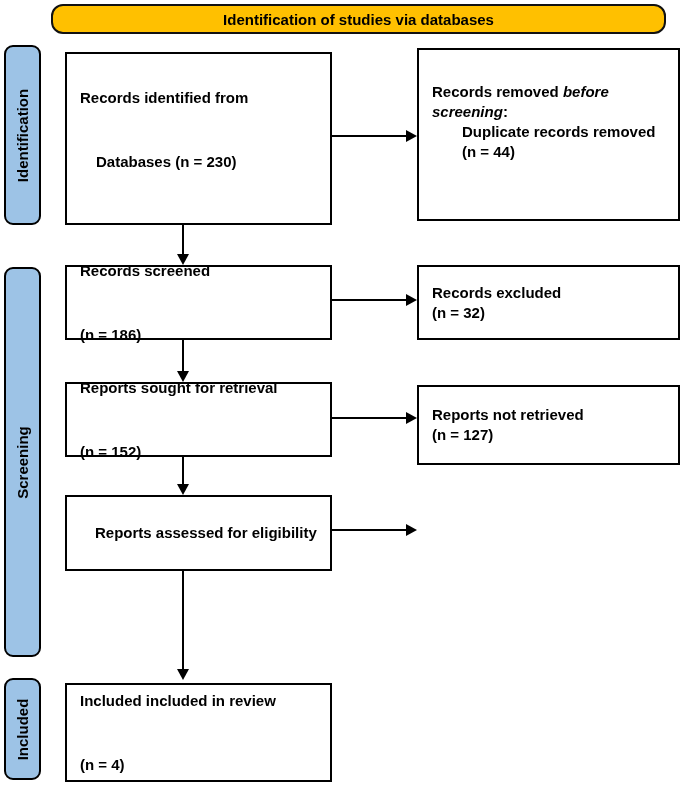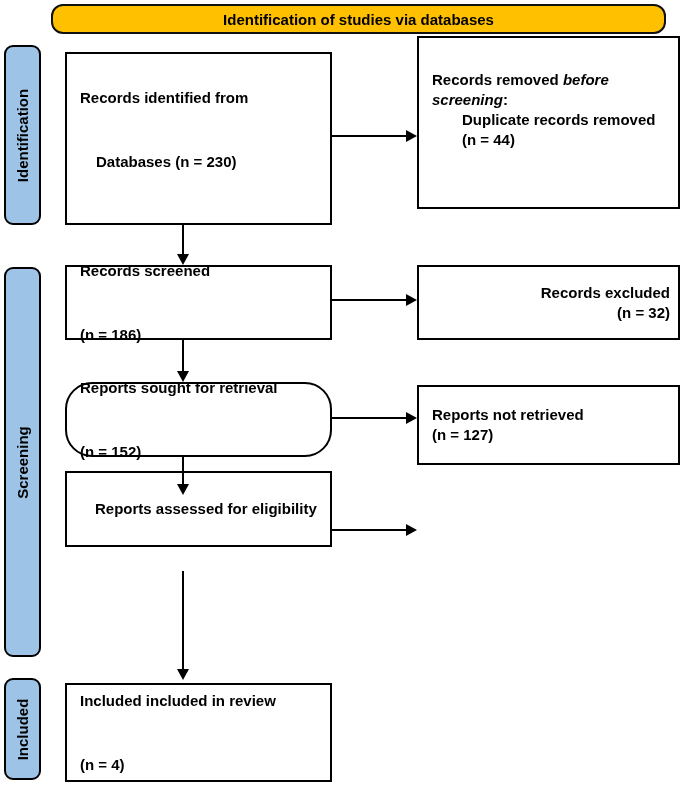--- a/index.html
+++ b/index.html
@@ -45,26 +45,26 @@
     border: 2px solid #000000;
     box-sizing: border-box;
     font-size: 15px;
     line-height: 20px;
     display: flex; flex-direction: column; justify-content: center;
     padding: 6px 8px 6px 13px;
   }
   .col-left  { left: 65px;  width: 267px; gap: 44px; }
   .col-right { left: 417px; width: 263px; }
   .box-identified       { top: 52px;  height: 173px; padding-bottom: 24px; }
-  .box-removed          { top: 36px;  height: 173px; padding-bottom: 32px; }
+  .box-removed          { top: 48px;  height: 173px; padding-bottom: 32px; }
   .box-screened         { top: 265px; height: 75px; }
-  .box-excluded         { top: 265px; height: 75px; text-align: right; }
-  .box-sought           { top: 382px; height: 75px; border-radius: 27px; }
+  .box-excluded         { top: 265px; height: 75px; }
+  .box-sought           { top: 382px; height: 75px; }
   .box-not-retrieved    { top: 385px; height: 80px; }
-  .box-assessed         { top: 471px; height: 76px; padding-left: 28px; }
+  .box-assessed         { top: 495px; height: 76px; padding-left: 28px; }
   .box-reports-excluded { top: 496px; height: 160px; align-items: center; text-align: center; padding-bottom: 36px; }
   .box-included-review  { top: 683px; height: 99px; }
   .indent1 { padding-left: 16px; }
   .indent2 { padding-left: 30px; }
   .varrow { position: absolute; width: 2px; background: #000000; }
   .varrow::after {
     content: ""; position: absolute; left: -5px; bottom: -10px;
     width: 0; height: 0;
     border-left: 6px solid transparent; border-right: 6px solid transparent;
     border-top: 11px solid #000000;

